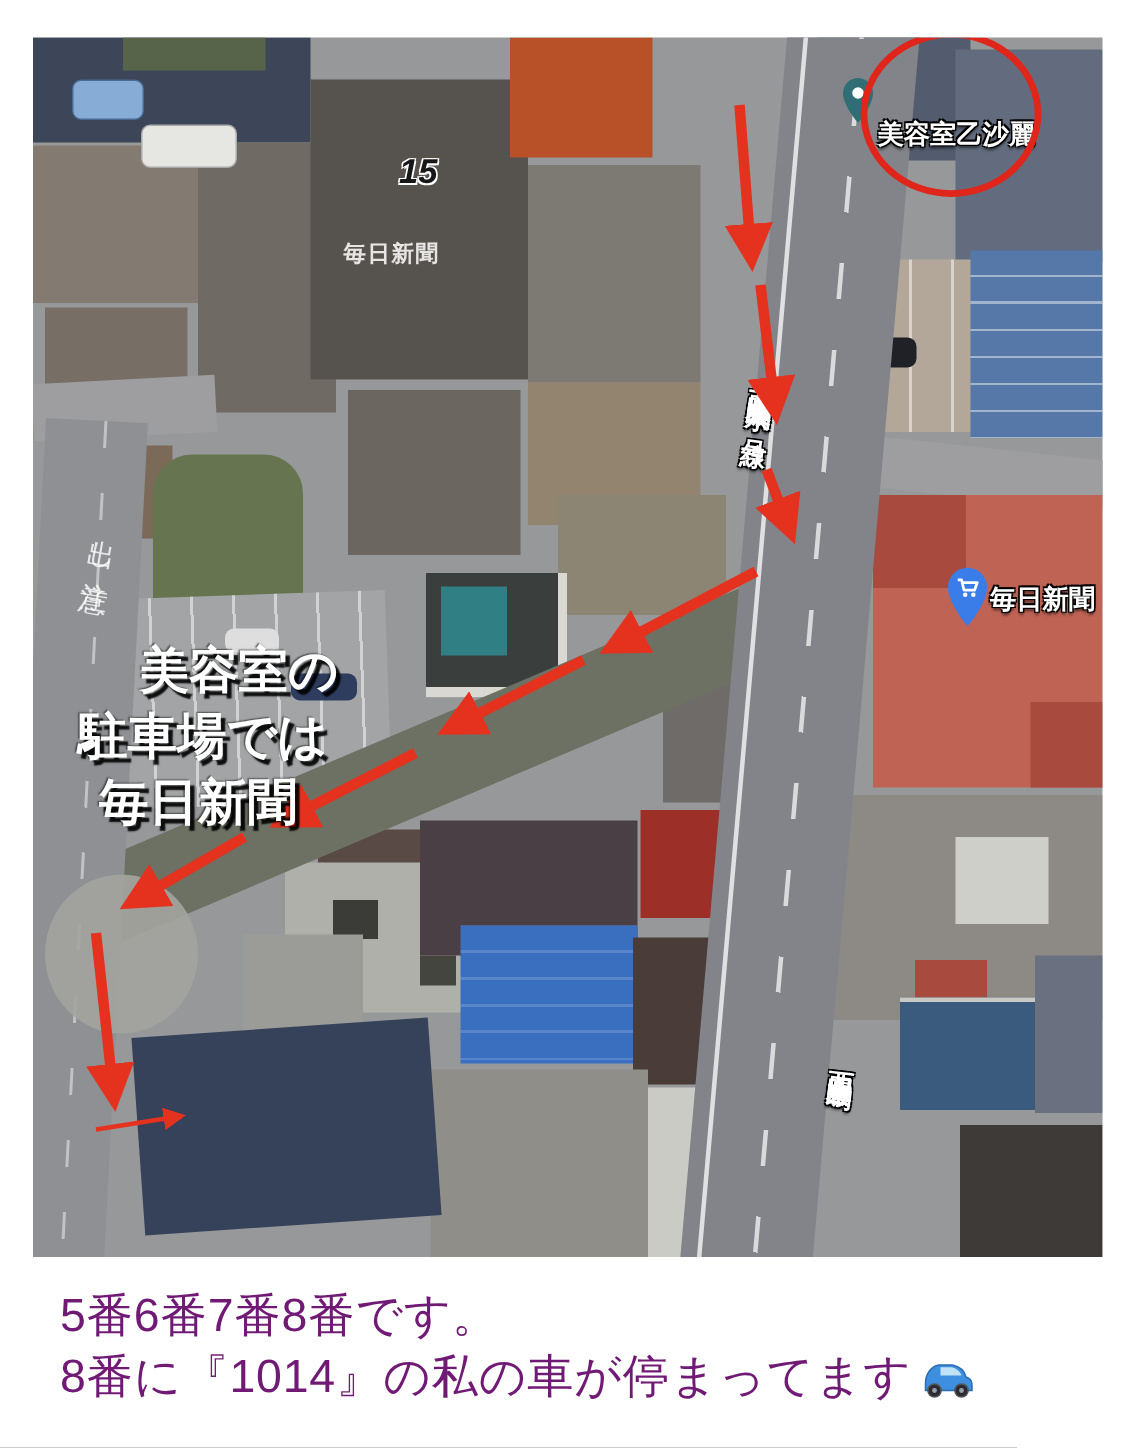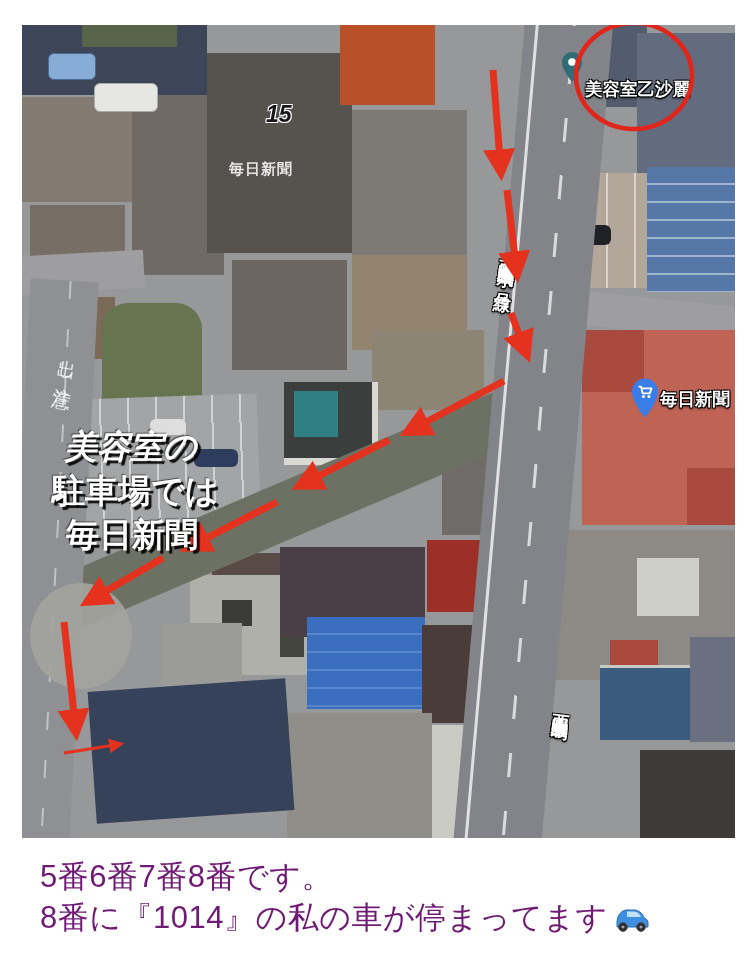--- a/index.html
+++ b/index.html
@@ -42,21 +42,21 @@
     white-space:nowrap;
   }
   .vtext{writing-mode:vertical-rl;text-orientation:upright;letter-spacing:2px;}
   .pin{position:absolute;}
   .overlay{position:absolute;left:0;top:0;width:713px;height:813px;pointer-events:none;}
   .warn{
     position:absolute;left:30px;top:400px;font-size:33px;font-weight:bold;color:#fff;line-height:44px;
     text-shadow:3px 3px 1px rgba(0,0,0,.92),-1px -1px 1px rgba(0,0,0,.5);
     white-space:nowrap;
   }
-  .warn .l1{margin-left:12px;font-style:italic;}
+  .warn .l1{margin-left:41px;}
   .warn .l3{margin-left:14px;}
   .salonpark{
     position:absolute;left:88px;top:684px;font-size:42px;font-weight:bold;color:#f2a21f;line-height:50px;
     text-shadow:1px 2px 3px rgba(0,0,0,.7);white-space:nowrap;
   }
   .salonpark .l2{margin-left:14px;}
   .route10{
     position:absolute;left:244px;top:76px;font-size:23px;font-weight:bold;font-style:italic;color:#17171a;
     text-shadow:-1px -1px 0 #fff,1px -1px 0 #fff,-1px 1px 0 #fff,1px 1px 0 #fff;
   }

